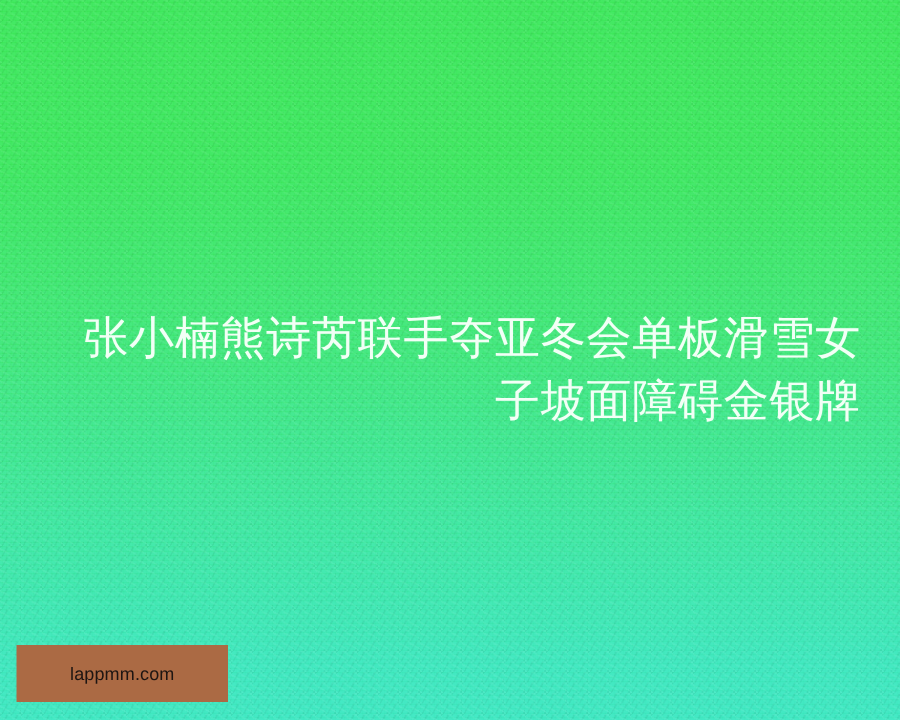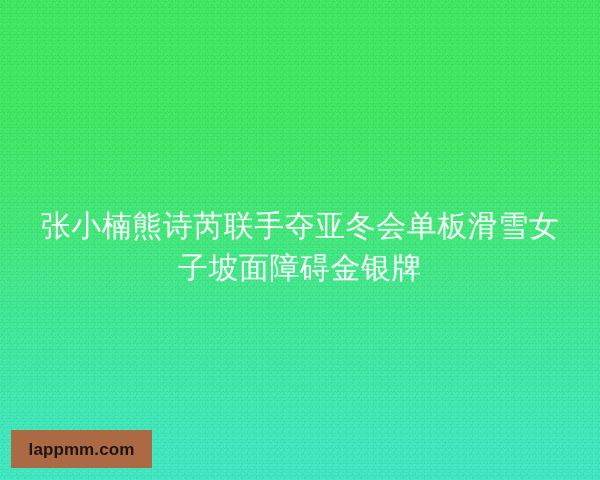--- a/index.html
+++ b/index.html
@@ -55,21 +55,21 @@
         rgba(0,0,0,.5) 0px, rgba(0,0,0,.5) 1px,
         rgba(0,0,0,.0) 1px, rgba(0,0,0,.0) 4px);
     background-size: 7px 7px, 7px 7px;
   }
 
   .headline {
     position: absolute;
     left: 0;
     right: 0;
     top: 205px;
-    text-align: center;
+    text-align: right;
     color: #f2fff6;
     font-family: "DejaVu Sans", "Liberation Sans", sans-serif;
     font-size: 30px;
     font-weight: 400;
     line-height: 42px;
     letter-spacing: 0.5px;
     padding: 0 26px;
     box-sizing: border-box;
     text-shadow: 0 0 1px rgba(255,255,255,.25);
   }
@@ -81,22 +81,22 @@
     width: 141px;
     height: 38px;
     background: #ab6a44;
     display: flex;
     align-items: center;
     justify-content: center;
   }
   .watermark-label {
     color: #1d1512;
     font-family: "Liberation Sans", sans-serif;
-    font-size: 17px;
-    font-weight: 700;
+    font-size: 12px;
+    font-weight: 400;
     letter-spacing: .1px;
     line-height: 1;
   }
 </style>
 </head>
 <body>
 
 <div class="canvas">
 
   <div class="grain"></div>

